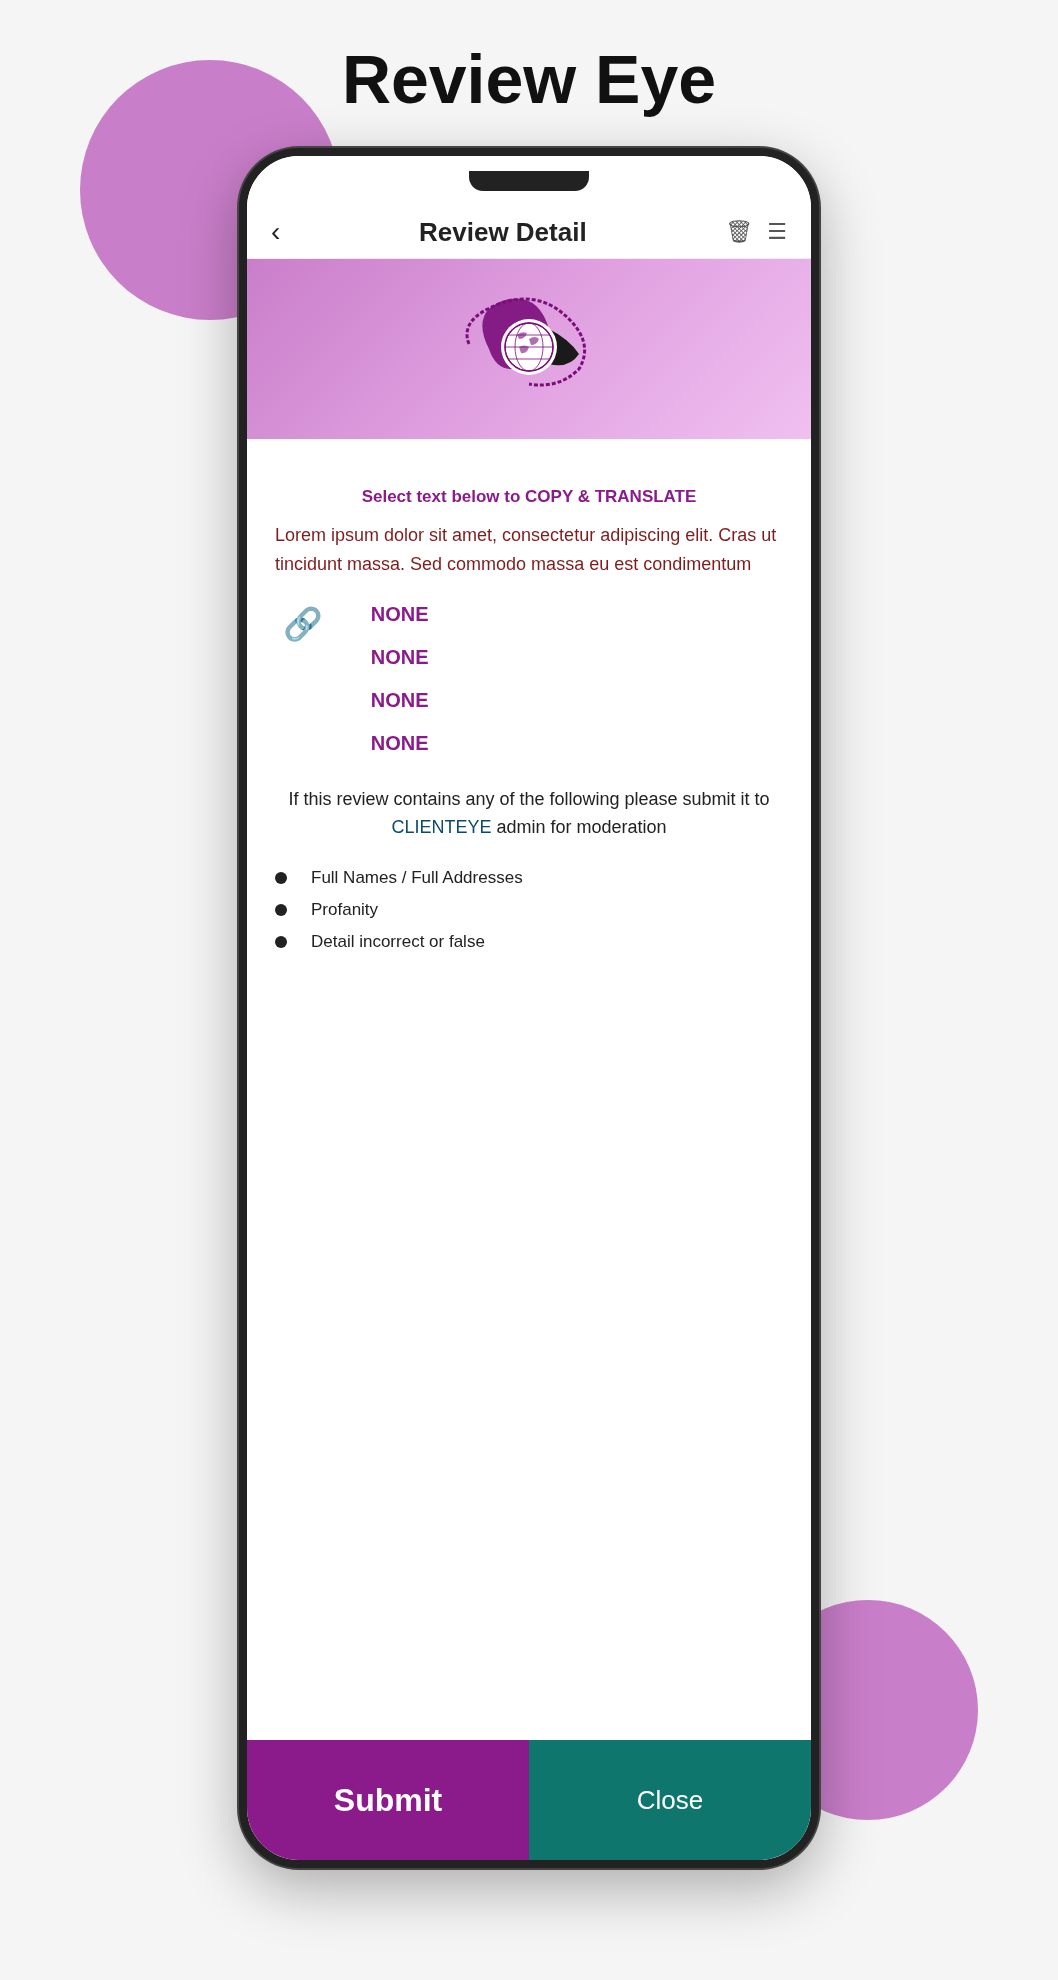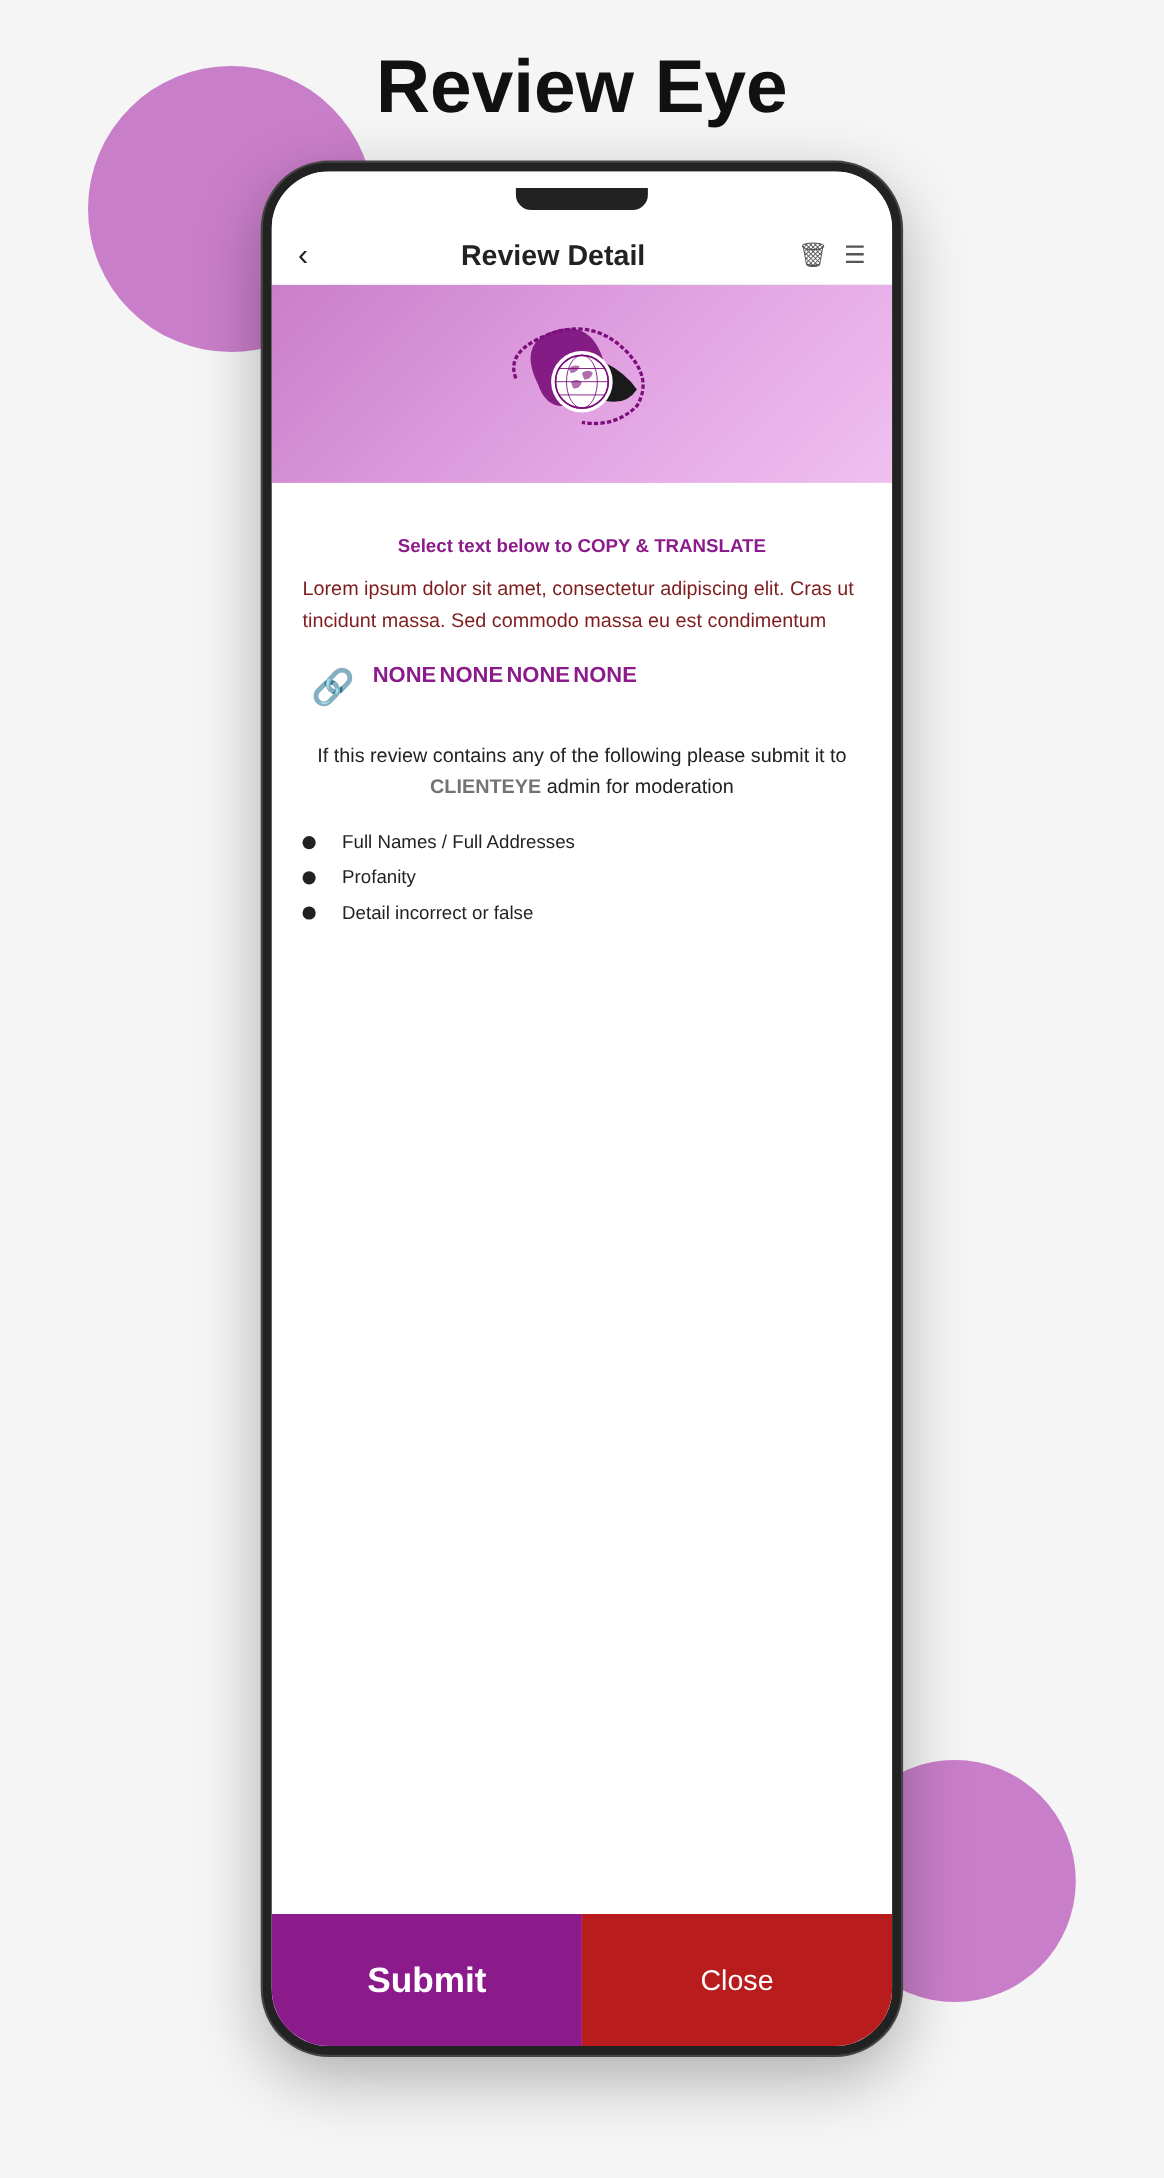--- a/index.html
+++ b/index.html
@@ -177,22 +177,23 @@
     }
 
     .link-icon {
       font-size: 32px;
       color: #222;
       margin-top: 2px;
     }
 
     .links-list {
       display: flex;
-      flex-direction: row;
-      gap: 3px;
+      flex-direction: column;
+      gap: 20px;
+      margin-left: 32px;
     }
 
     .link-item {
       color: #8b1a8b;
       font-size: 20px;
       font-weight: 600;
     }
 
     
     .moderation-section {
@@ -202,22 +203,22 @@
 
     .moderation-text {
       font-size: 18px;
       color: #222;
       text-align: center;
       line-height: 1.6;
       margin-bottom: 20px;
     }
 
     .moderation-text .brand {
-      color: #737373;
-      font-weight: 700;
+      color: #0c4a6e;
+      font-weight: 400;
     }
 
     .moderation-list {
       list-style: none;
       padding: 0;
       margin: 0 0 20px;
     }
 
     .moderation-list li {
       font-size: 17px;
@@ -254,21 +255,21 @@
       font-weight: 600;
       border: none;
       cursor: pointer;
       display: flex;
       align-items: center;
       justify-content: center;
     }
 
     .btn-close {
       flex: 1;
-      background: #b91c1c;
+      background: #0f766e;
       color: #fff;
       font-size: 26px;
       font-weight: 400;
       border: none;
       cursor: pointer;
       display: flex;
       align-items: center;
       justify-content: center;
     }
   </style>

